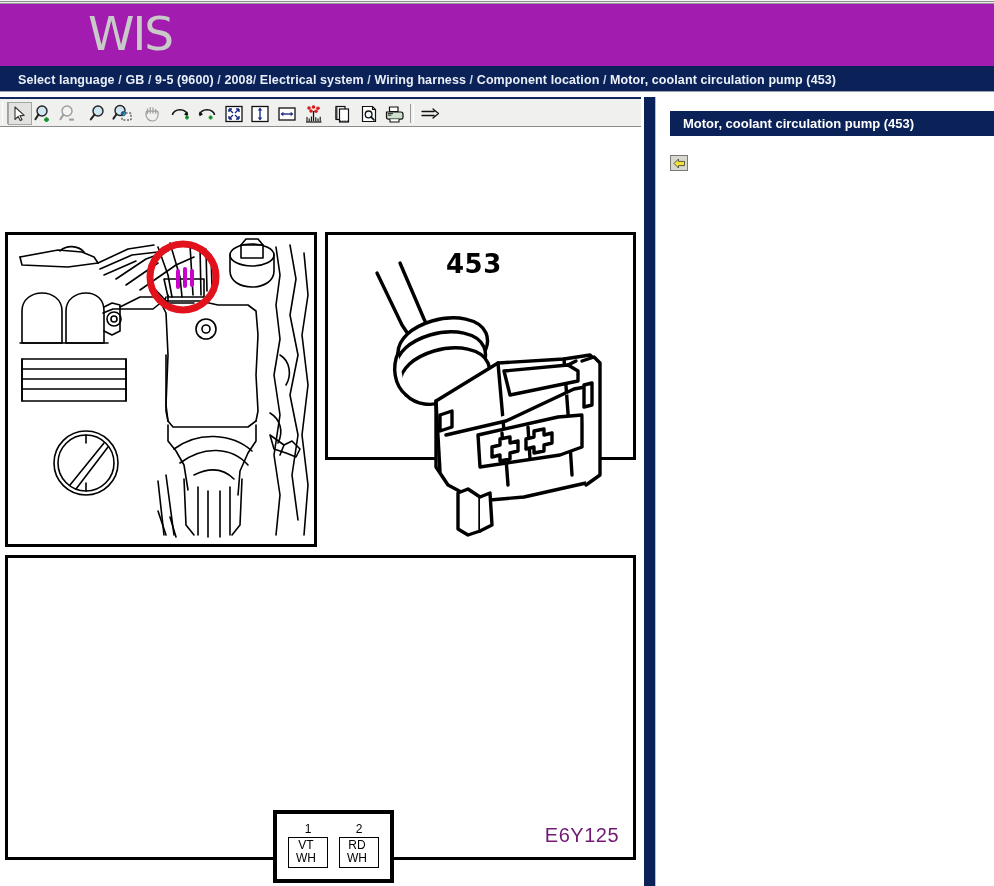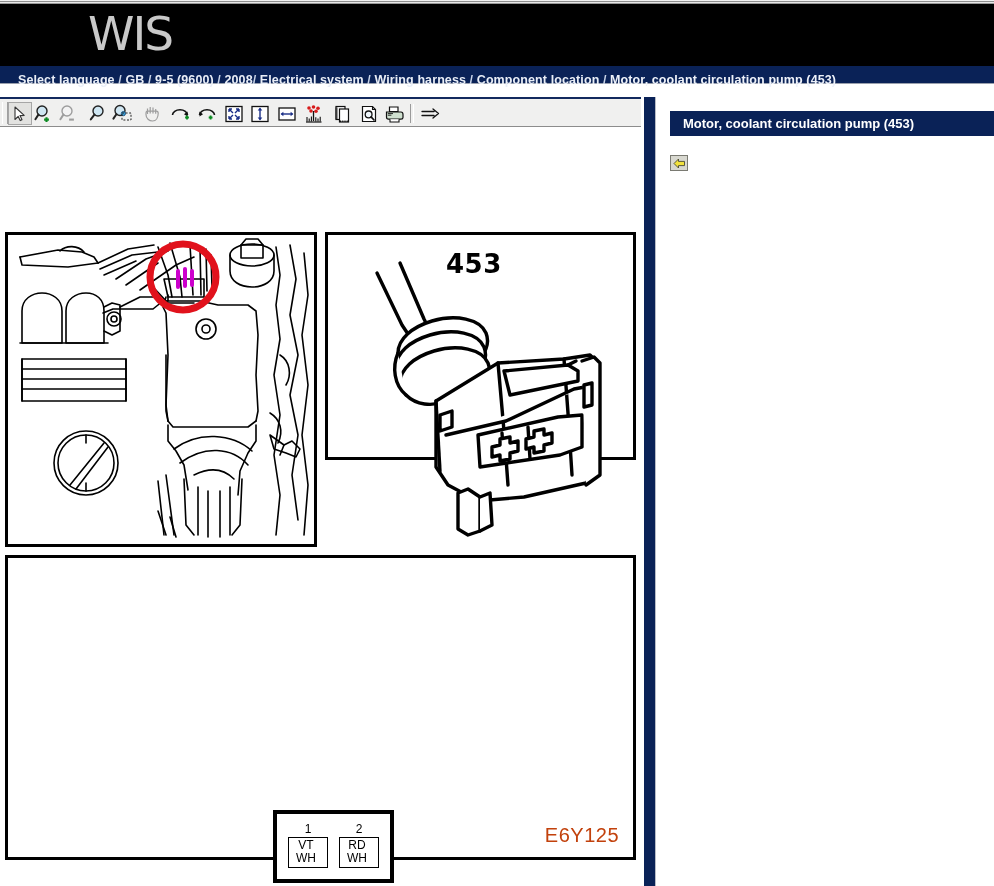--- a/index.html
+++ b/index.html
@@ -26,39 +26,39 @@
   .top-rule {
     position: absolute;
     left: 0; top: 0;
     width: 994px; height: 4px;
     background: linear-gradient(to bottom, #f2f2f2 0px, #f2f2f2 1px, #8f8f8f 1px, #8f8f8f 2px, #e8e8e8 2px, #e8e8e8 3px, #9a9a9a 3px, #9a9a9a 4px);
   }
   #brand-area {
     position: absolute;
     left: 0; top: 4px;
     width: 994px; height: 62px;
-    background: #000000;
+    background: #a21caf;
   }
   #brand-logo {
     position: absolute;
     left: 88px; top: 3px;
     font-family: "DejaVu Sans", sans-serif;
     font-size: 47px;
     font-weight: 400;
     letter-spacing: -2px;
     color: #c9c9c9;
     line-height: 54px;
     user-select: none;
   }
 
   
   #breadcrumb-bar {
     position: absolute;
     left: 0; top: 66px;
-    width: 994px; height: 18px;
+    width: 994px; height: 26px;
     background: #0a2257;
     border-bottom: 1px solid #9aa0ad;
     box-sizing: border-box;
   }
   #breadcrumb {
     position: absolute;
     left: 18px; top: 0;
     height: 29px;
     line-height: 29px;
     color: #e9eef7;
@@ -139,21 +139,21 @@
     font-size: 26px;
     font-weight: bold;
     color: #000000;
     letter-spacing: 0.5px;
   }
   #drawing-code {
     position: absolute;
     right: 14px; bottom: 10px;
     font-family: "Liberation Sans", sans-serif;
     font-size: 20px;
-    color: #c2410c;
+    color: #701a75;
     letter-spacing: 0.5px;
   }
 
   
   #pin-table {
     position: absolute;
     left: 265px; top: 252px;
     border: 4px solid #000000;
     background: #ffffff;
     padding: 9px 11px 11px 11px;

